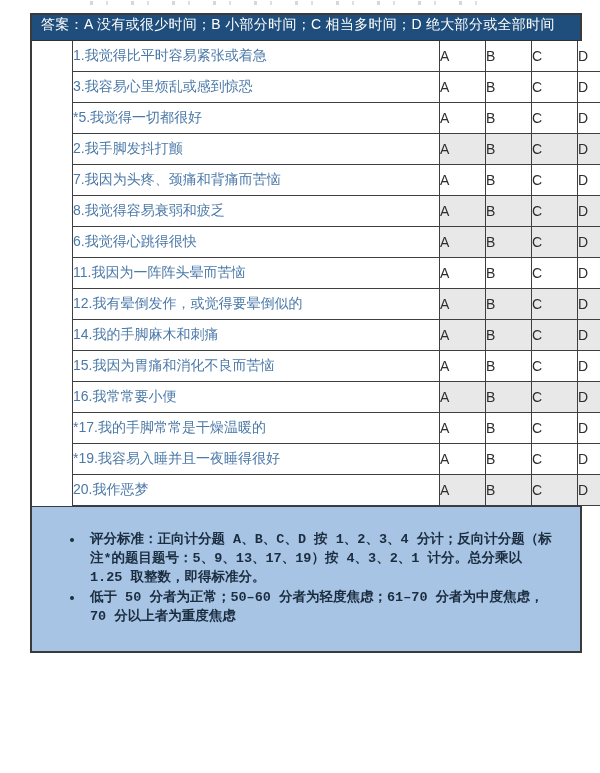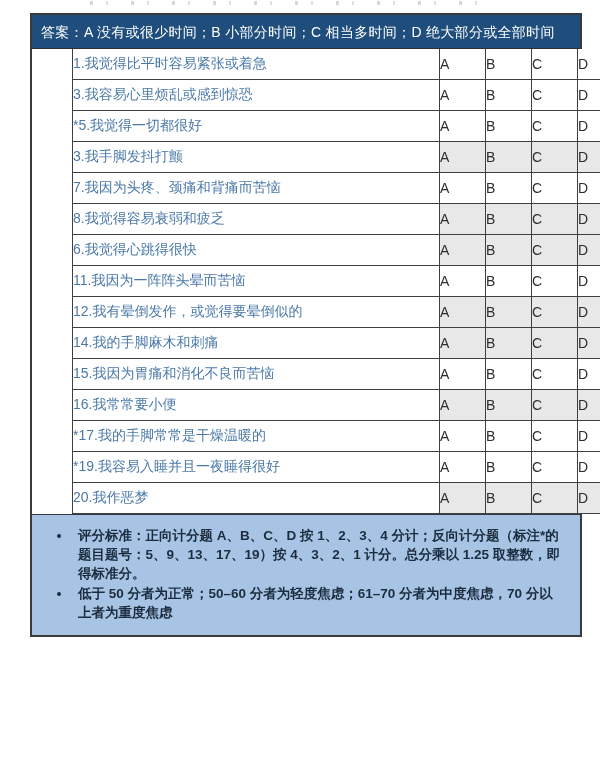--- a/index.html
+++ b/index.html
@@ -15,21 +15,21 @@
       #cfcfcf 26px 28px,transparent 28px 41px);
     opacity:.65;
   }
   .sheet{
     position:absolute;left:30px;top:13px;width:552px;
     border:2px solid #3a3a3a;box-sizing:border-box;background:#fff;
   }
   .hdr{
     background:#1f4e7c;color:#ffffff;
     border-bottom:1px solid #30302f;
-    padding:8px 9px 7px 9px;
+    padding:0 9px 7px 9px;
     font-size:14px;letter-spacing:.3px;line-height:18px;
   }
   table.qt{
     width:100%;border-collapse:collapse;table-layout:fixed;
     font-size:14px;
     margin-left:40px;
   }
   table.qt td{
     border:1px solid #3f3f3f;height:30px;
     padding:0;vertical-align:middle;background:#ffffff;
@@ -44,21 +44,21 @@
   }
   td.opt:last-child{border-right:none;}
   tr.r-even td.opt{background:#e8e8e8;}
   tr.qrow:first-child td{border-top:none;}
   .footer{
     background:#a7c4e5;color:#1b2c3e;
     border-top:1px solid #3a3a3a;
     padding:7px 10px 9px 6px;
     font-size:13.5px;font-weight:600;line-height:19px;
   }
-  .footer ul{margin:4px;padding-left:30px;}
+  .footer ul{margin:16px;padding-left:30px;font-family:Liberation Mono, monospace;}
   .footer li{margin:0 0 1px 0;padding-left:6px;}
 </style>
 </head>
 <body>
 
 <div class="top-remnant"></div>
 
 <div class="sheet">
 
   <div class="hdr">答案：A 没有或很少时间；B 小部分时间；C 相当多时间；D 绝大部分或全部时间</div>
@@ -80,21 +80,21 @@
         <td class="opt">D</td>
       </tr>
       <tr class="qrow">
         <td class="qcell">*5.我觉得一切都很好</td>
         <td class="opt">A</td>
         <td class="opt">B</td>
         <td class="opt">C</td>
         <td class="opt">D</td>
       </tr>
       <tr class="qrow r-even">
-        <td class="qcell">3.我手脚发抖打颤</td>
+        <td class="qcell">2.我手脚发抖打颤</td>
         <td class="opt">A</td>
         <td class="opt">B</td>
         <td class="opt">C</td>
         <td class="opt">D</td>
       </tr>
       <tr class="qrow">
         <td class="qcell">7.我因为头疼、颈痛和背痛而苦恼</td>
         <td class="opt">A</td>
         <td class="opt">B</td>
         <td class="opt">C</td>

